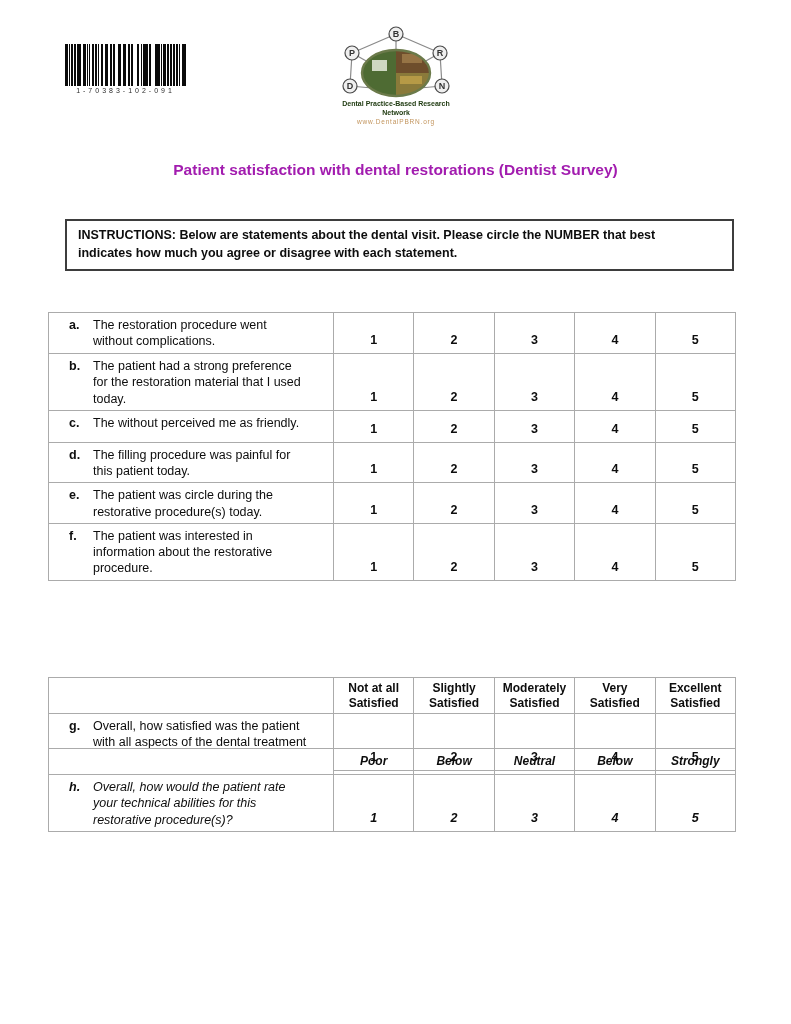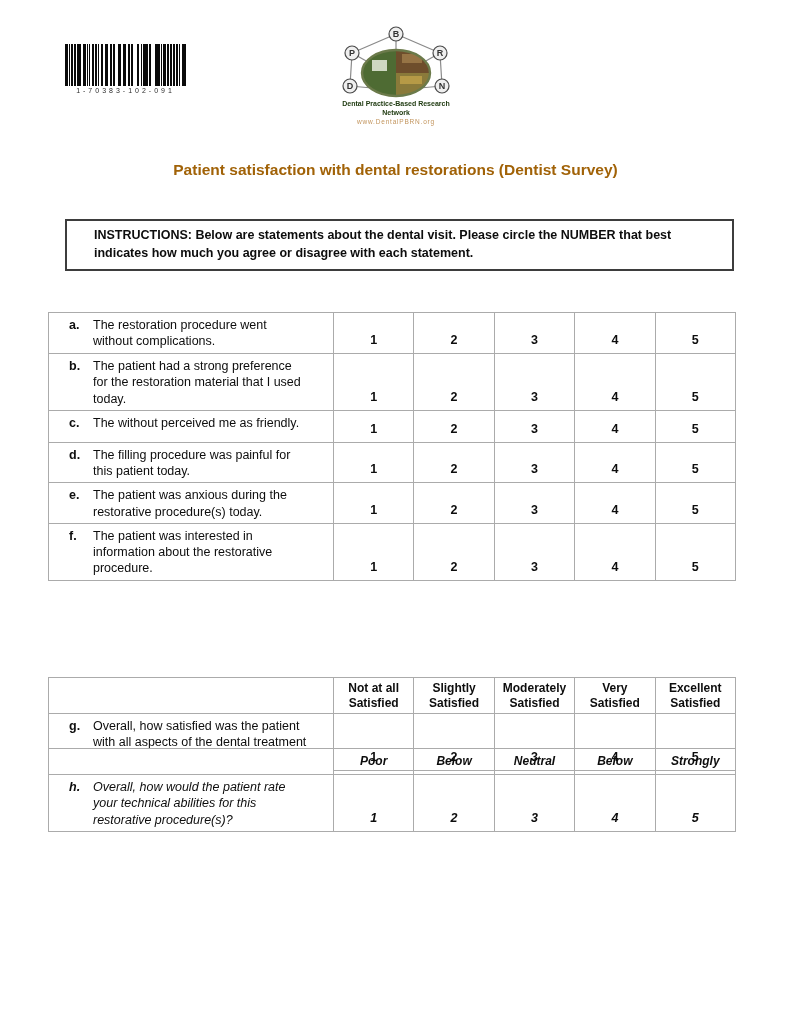--- a/index.html
+++ b/index.html
@@ -31,28 +31,28 @@
   
   .logo{position:absolute;left:334px;top:26px;width:124px;text-align:center;}
   .logo svg{display:block;margin:0 auto;}
   .logo-org-name{font-size:7px;font-weight:bold;color:#223d14;line-height:1.25;}
   .logo-org-url{font-size:6.5px;color:#c2945c;letter-spacing:0.8px;line-height:1.2;}
   .logo-node-letter{font:bold 9px "Liberation Sans",sans-serif;fill:#333;}
   
   .page-title{
     position:absolute;top:161px;left:0;width:100%;
     text-align:center;
-    font-size:15.5px;font-weight:bold;color:#a16207;
+    font-size:15.5px;font-weight:bold;color:#a21caf;
   }
   
   .instructions{
     position:absolute;top:219px;left:65px;width:669px;
     box-sizing:border-box;
     border:2px solid #3d3d3d;
-    padding:6px 11px 7px 27px;
+    padding:6px 11px 7px 11px;
     font-size:12.5px;font-weight:bold;line-height:1.4;
     white-space:pre-line;color:#0d0d0d;
   }
   
   .survey-table{
     position:absolute;left:48px;
     border-collapse:collapse;table-layout:fixed;
     width:687px;
   }
   .t1{top:312px;} .t2{top:645px;margin-top:32px;} .t3{top:748px;font-style:italic;}
@@ -207,21 +207,21 @@
       <td class="num">1</td>
       <td class="num">2</td>
       <td class="num">3</td>
       <td class="num">4</td>
       <td class="num">5</td>
     </tr>
     <tr style="height:36px">
       <td class="stmt">
             <div class="stmt-inner">
         <span class="stmt-letter">e.</span>
-        <span class="stmt-text">The patient was anxious during the
+        <span class="stmt-text">The patient was circle during the
 restorative procedure(s) today.</span>
             </div>
           </td>
       <td class="num">1</td>
       <td class="num">2</td>
       <td class="num">3</td>
       <td class="num">4</td>
       <td class="num">5</td>
     </tr>
     <tr style="height:55px">

